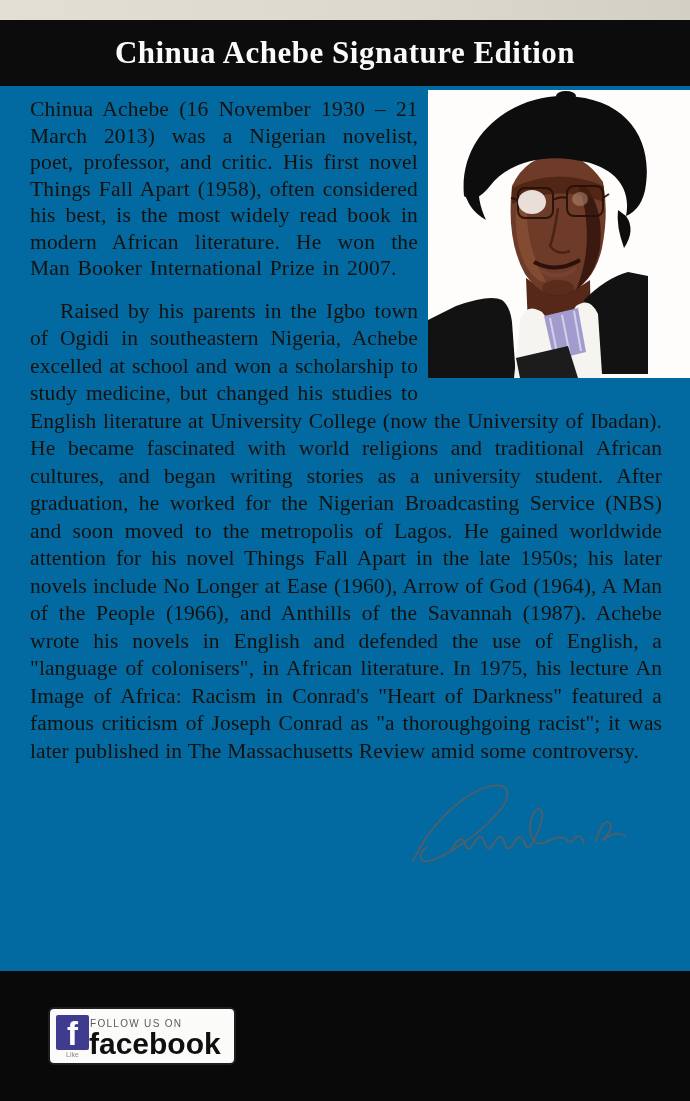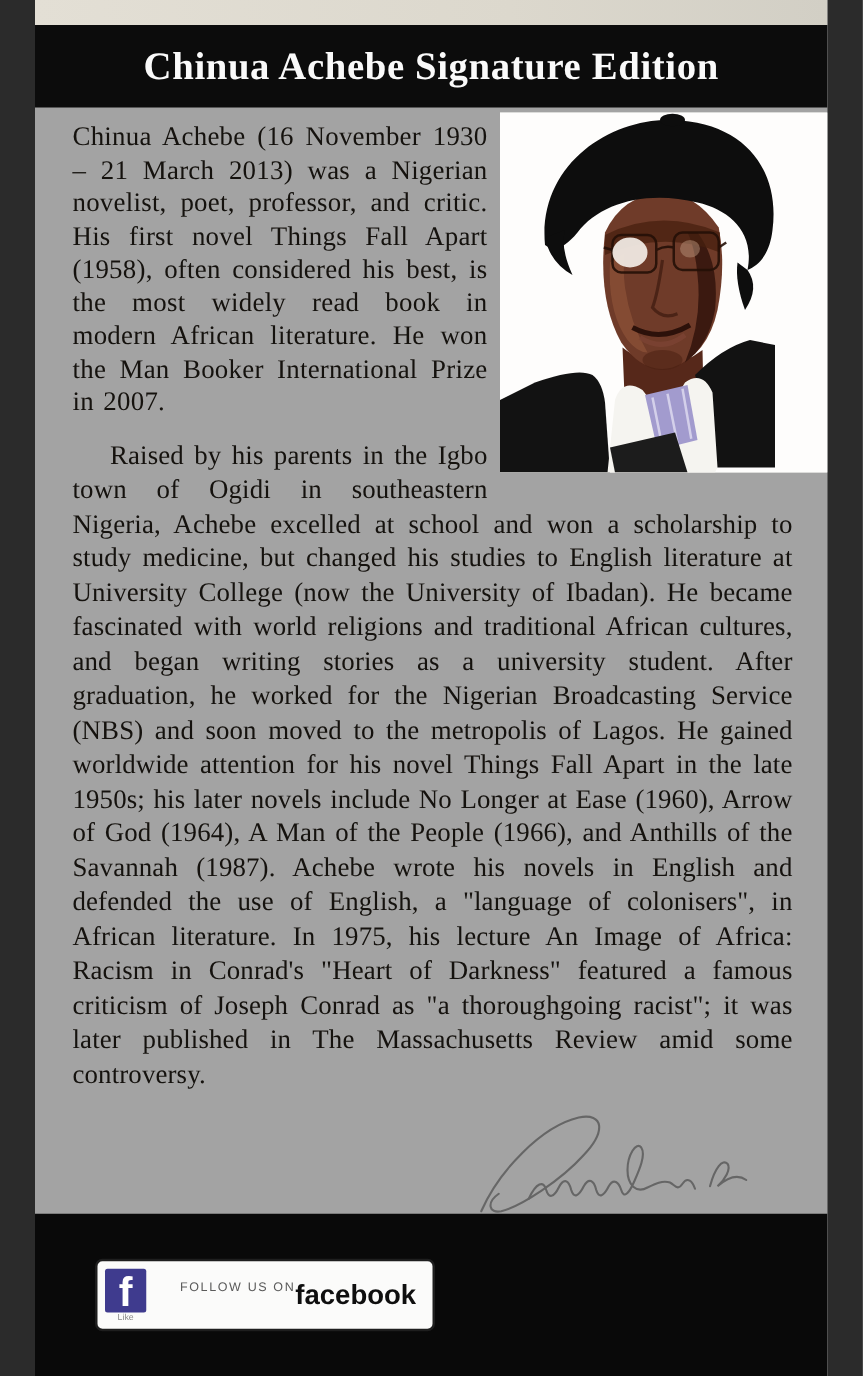--- a/index.html
+++ b/index.html
@@ -1,20 +1,20 @@
 <!DOCTYPE html>
 <html><head>
 <meta charset="utf-8">
 <style>
   html,body{margin:0;padding:0;background:#2b2b2b;}
   .page{
     position:relative;
-    width:634px;height:1101px;
+    width:690px;height:1101px;
     margin:0 auto;
-    background:#a3a3a3;
+    background:#0369a1;
     overflow:hidden;
     font-family:"Liberation Serif", serif;
   }
   .top-strip{
     height:20px;
     background:linear-gradient(90deg,#e3dfd5,#dcd8cd 60%,#d2cfc5);
   }
   .banner{
     height:66px;
     background:#0c0c0c;
@@ -92,29 +92,29 @@
     font-weight:bold;
     font-size:33px;
     line-height:38px;
     text-align:center;
     overflow:hidden;
   }
   .fb-like{
     font-family:"Liberation Sans", sans-serif;
     font-size:7px;color:#8a8a8a;margin-top:1px;line-height:7px;
   }
-  .fb-text-col{margin-left:26px;display:flex;}
+  .fb-text-col{margin-left:0;display:flex;flex-direction:column;}
   .fb-follow{
     font-family:"Liberation Sans", sans-serif;
     font-size:10px;letter-spacing:1.3px;color:#5a5a5a;
     margin:2px 0 2px 1px;white-space:nowrap;
   }
   .fb-word{
     font-family:"Liberation Sans", sans-serif;
-    font-weight:bold;font-size:22px;line-height:26px;color:#0f0f0f;
+    font-weight:bold;font-size:30px;line-height:26px;color:#0f0f0f;
   }
   .fb-url{
     color:#fff;
     font-family:"Liberation Serif", serif;
     font-weight:bold;
     font-size:28px;
     letter-spacing:.2px;
     margin-left:16px;
     white-space:nowrap;
   }

